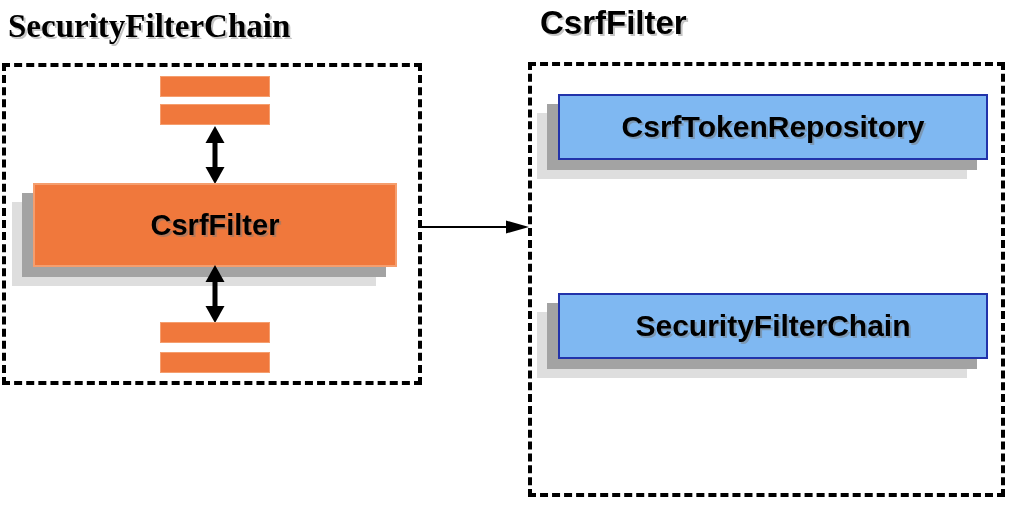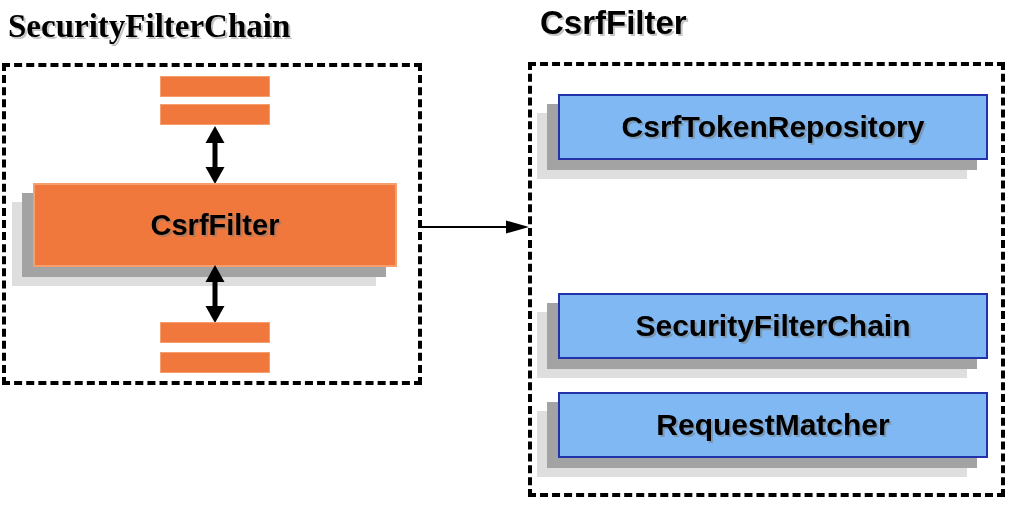--- a/index.html
+++ b/index.html
@@ -153,21 +153,14 @@
 
 
   <div class="group comp c2">
     <div class="shadow light"></div>
     <div class="shadow dark"></div>
     <div class="card blue">
       <span>SecurityFilterChain</span>
     </div>
   </div>
 
-  <div class="group comp c3">
-    <div class="shadow light"></div>
-    <div class="shadow dark"></div>
-    <div class="card blue">
-      <span>RequestMatcher</span>
-    </div>
-  </div>
 
 </div>
 
 </body></html>

